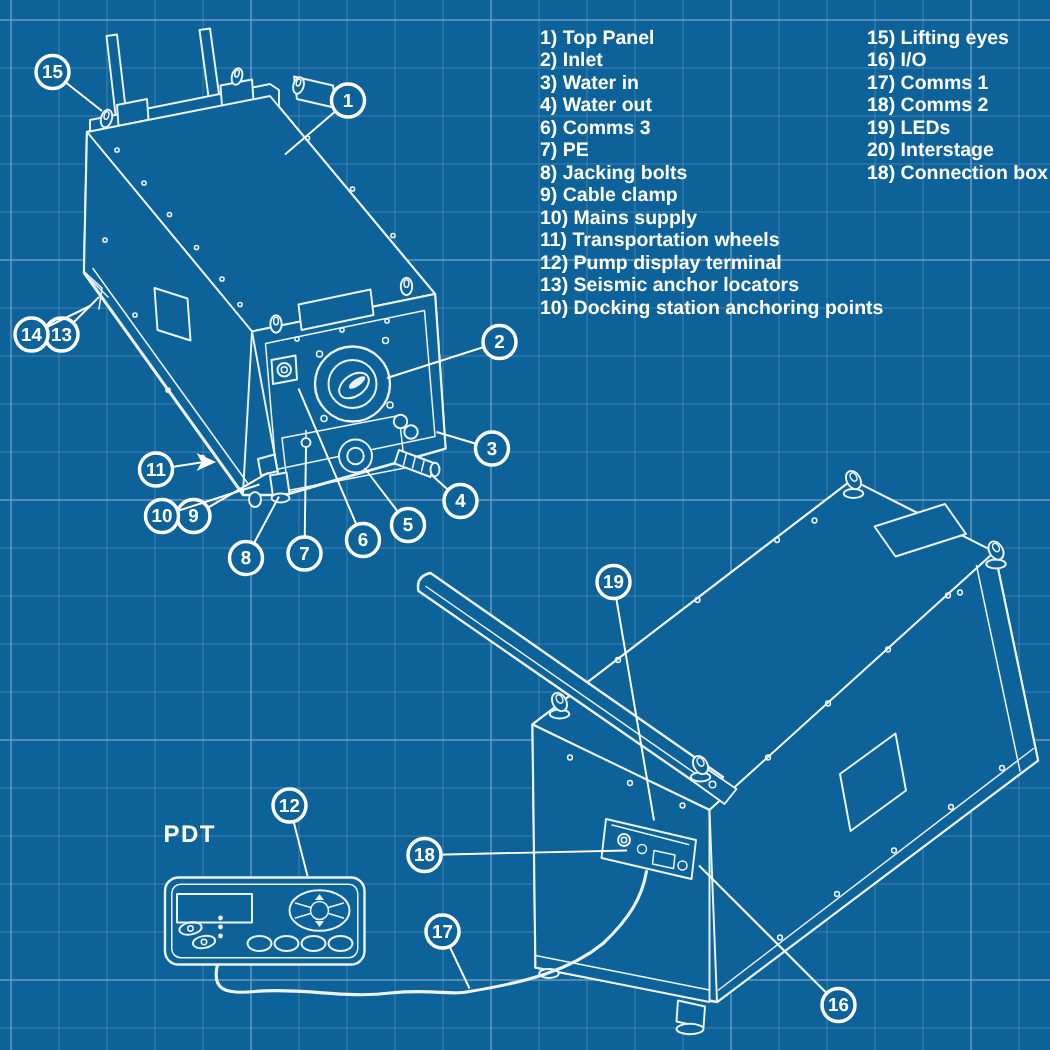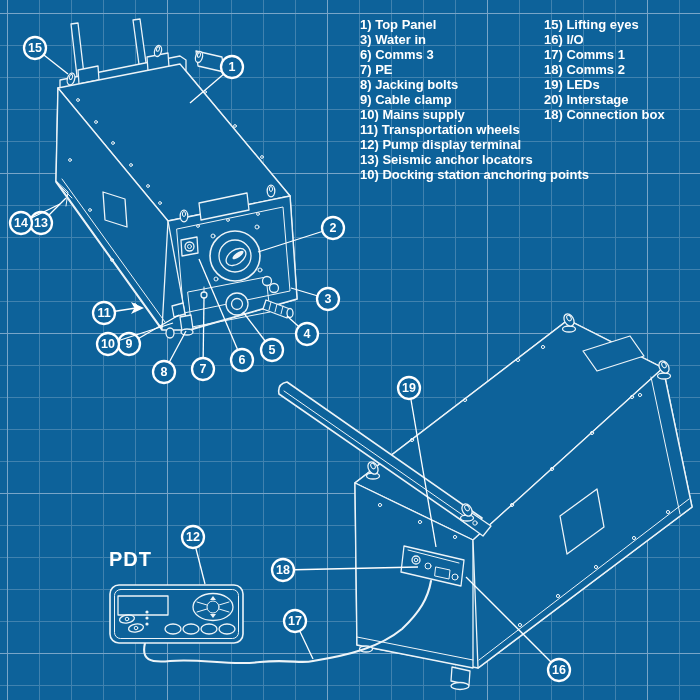--- a/index.html
+++ b/index.html
@@ -28,21 +28,21 @@
   .art.hv{stroke-width:1.6;}
   .art.thin{stroke-width:1;}
   .fillbg{fill:var(--background);}
   .solid{fill:var(--line-art);stroke:none;}
   .leader{stroke:var(--callout);stroke-width:1.3;fill:none;}
   .arrowhead{fill:var(--callout);stroke:none;}
   .callout-circle{fill:var(--background);stroke:var(--callout);stroke-width:2.3;}
   .callout-number{fill:var(--callout);font:bold 12.5px "Liberation Sans",sans-serif;text-anchor:middle;}
   .legend-col{position:absolute;color:var(--text);font-size:13px;font-weight:bold;line-height:15px;white-space:nowrap;}
   .legend-item{white-space:nowrap;}
-  .pdt-label{position:absolute;left:109px;top:548px;color:var(--text);font-size:20px;font-weight:bold;letter-spacing:1px;}
+  .pdt-label{position:absolute;left:109px;top:548px;color:var(--text);font-size:16px;font-weight:bold;letter-spacing:1px;}
 </style>
 </head>
 <body>
 
 <div class="canvas">
 
   <svg class="art-layer" width="700" height="700" viewBox="0 0 700 700">
 
     <g>
       <path class="art fillbg hv" d="M58,88 L180,64 L290,196 L297,299 L190,330 L162,330 L56,182 Z"></path>
@@ -356,32 +356,34 @@
           <line x1="409" y1="388" x2="436" y2="547" class="leader"></line>
           <circle cx="409" cy="388" r="11" class="callout-circle"></circle>
           <text x="409" y="388" dy="4.3" class="callout-number">19</text>
         </g>
       </g>
   </svg>
 
   <div>
     <div class="legend-col" style="left:360px;top:17px;">
         <div class="legend-item">1) Top Panel</div>
+        <div class="legend-item">2) Inlet</div>
         <div class="legend-item">3) Water in</div>
+        <div class="legend-item">4) Water out</div>
         <div class="legend-item">6) Comms 3</div>
         <div class="legend-item">7) PE</div>
         <div class="legend-item">8) Jacking bolts</div>
         <div class="legend-item">9) Cable clamp</div>
         <div class="legend-item">10) Mains supply</div>
         <div class="legend-item">11) Transportation wheels</div>
         <div class="legend-item">12) Pump display terminal</div>
         <div class="legend-item">13) Seismic anchor locators</div>
         <div class="legend-item">10) Docking station anchoring points</div>
       </div>
-    <div class="legend-col" style="left:544px;top:17px;">
+    <div class="legend-col" style="left:578px;top:17px;">
         <div class="legend-item">15) Lifting eyes</div>
         <div class="legend-item">16) I/O</div>
         <div class="legend-item">17) Comms 1</div>
         <div class="legend-item">18) Comms 2</div>
         <div class="legend-item">19) LEDs</div>
         <div class="legend-item">20) Interstage</div>
         <div class="legend-item">18) Connection box</div>
       </div>
   </div>
 

